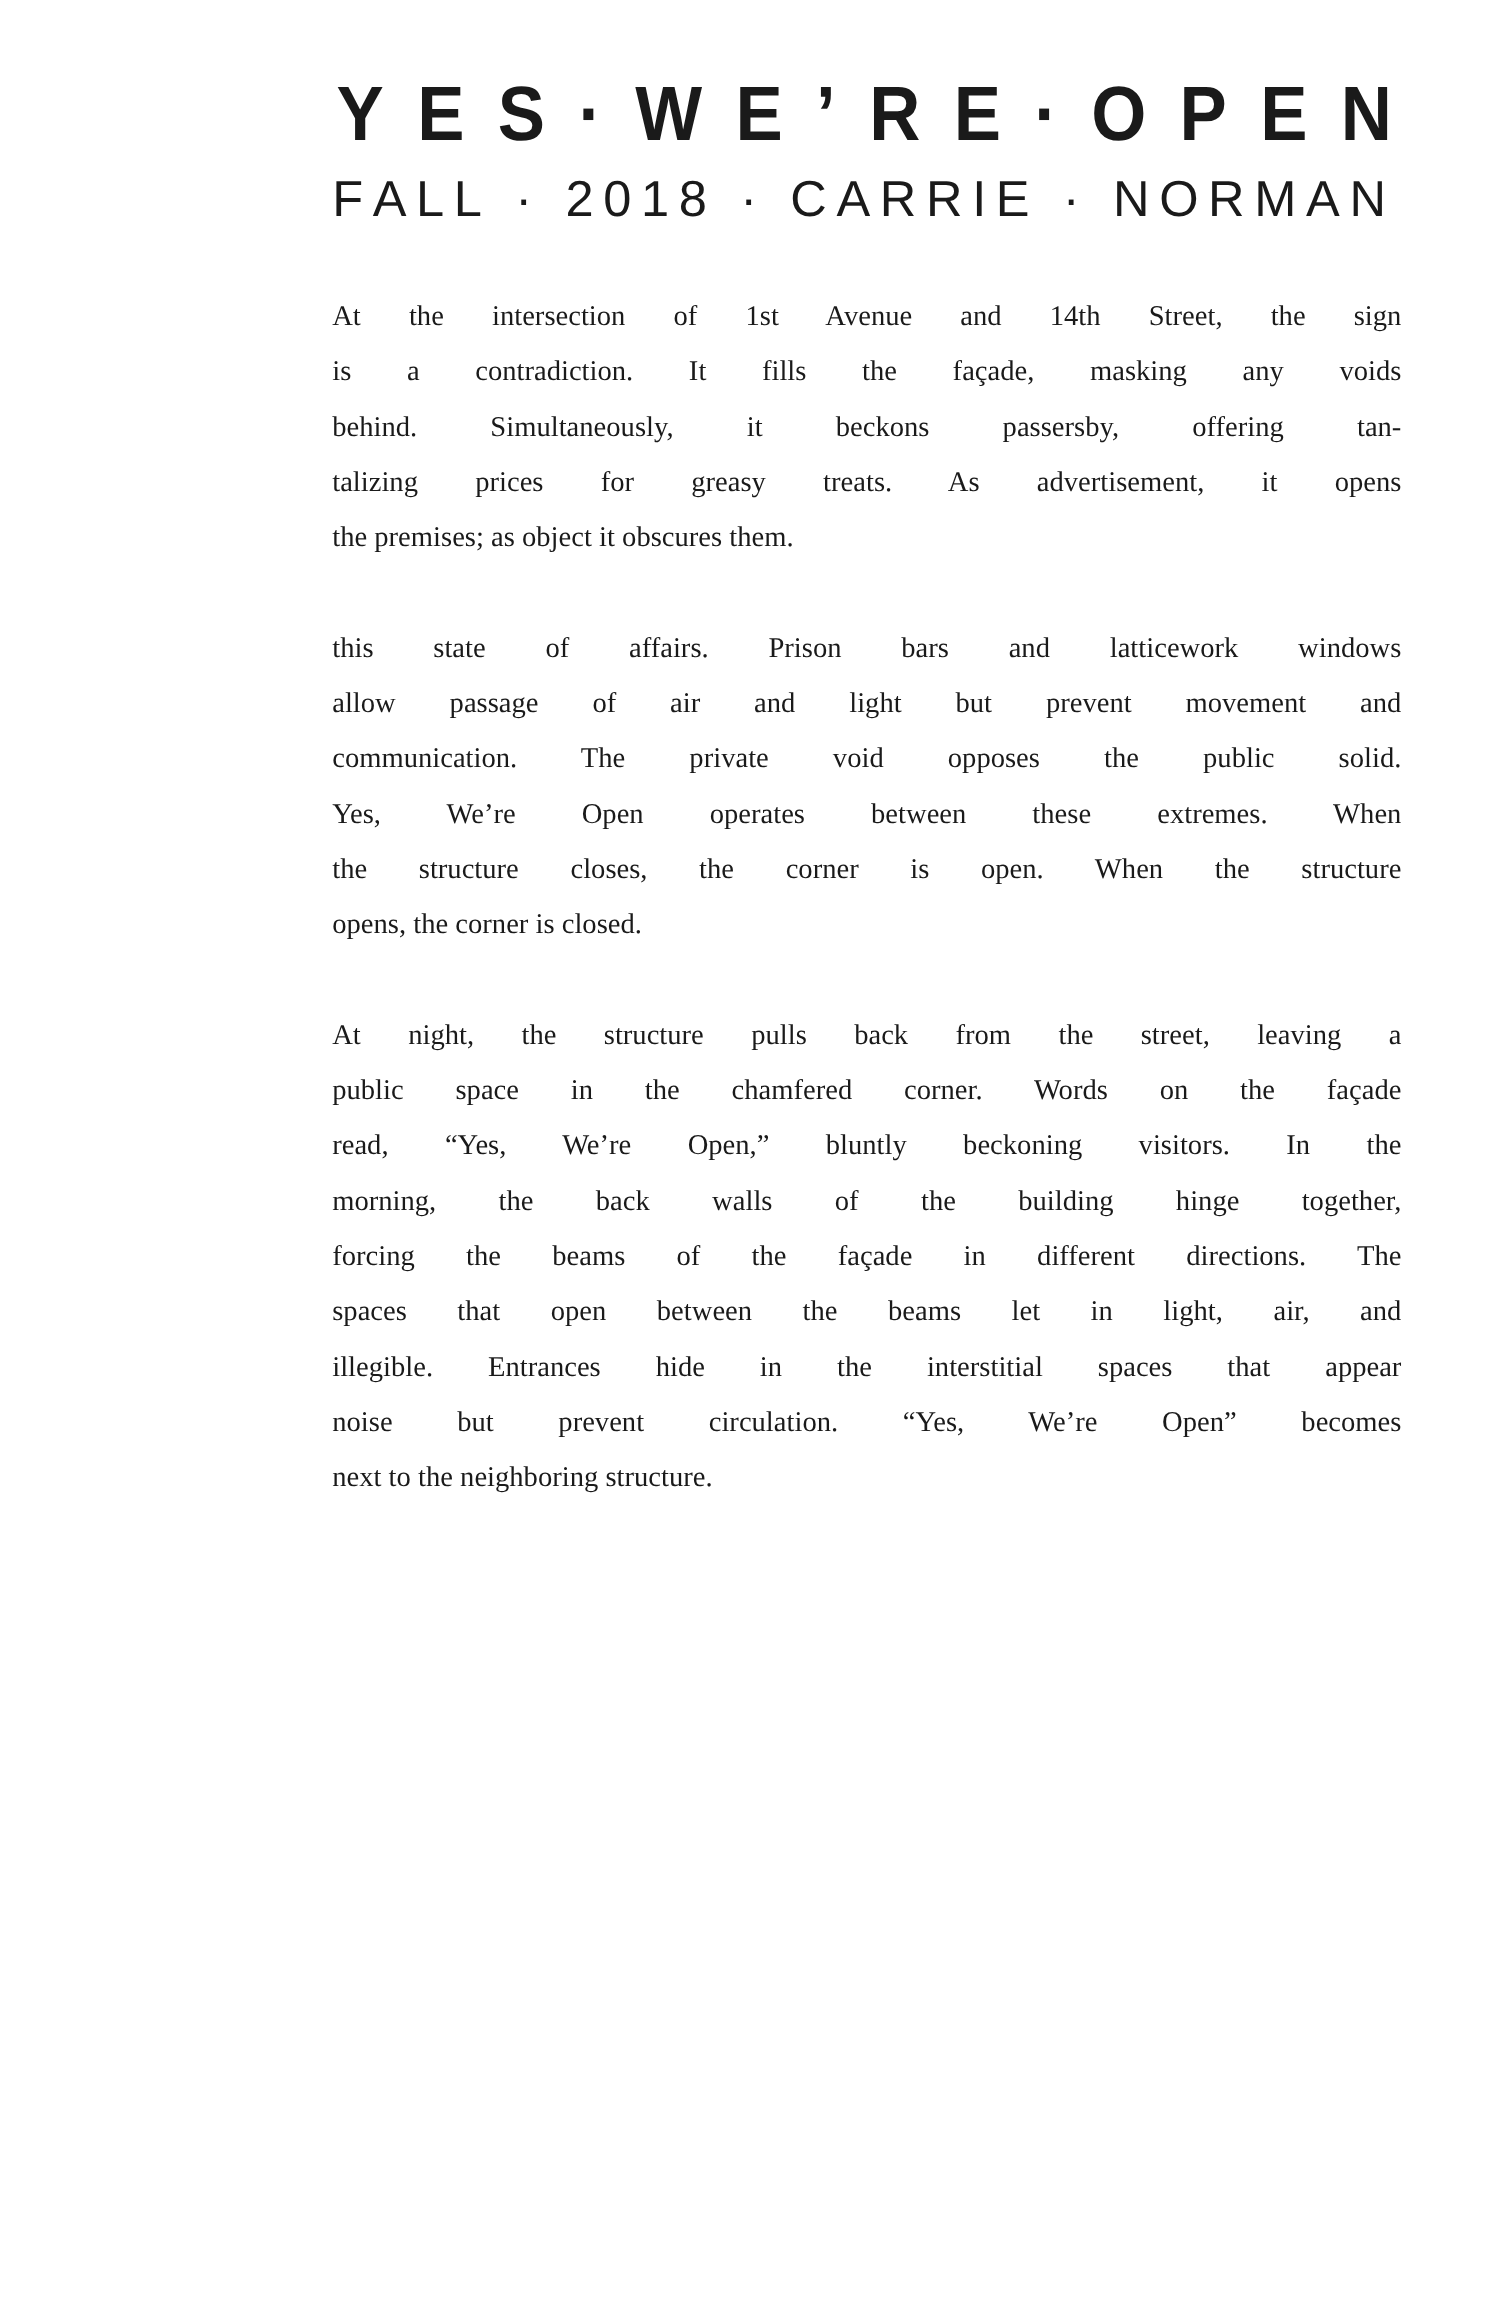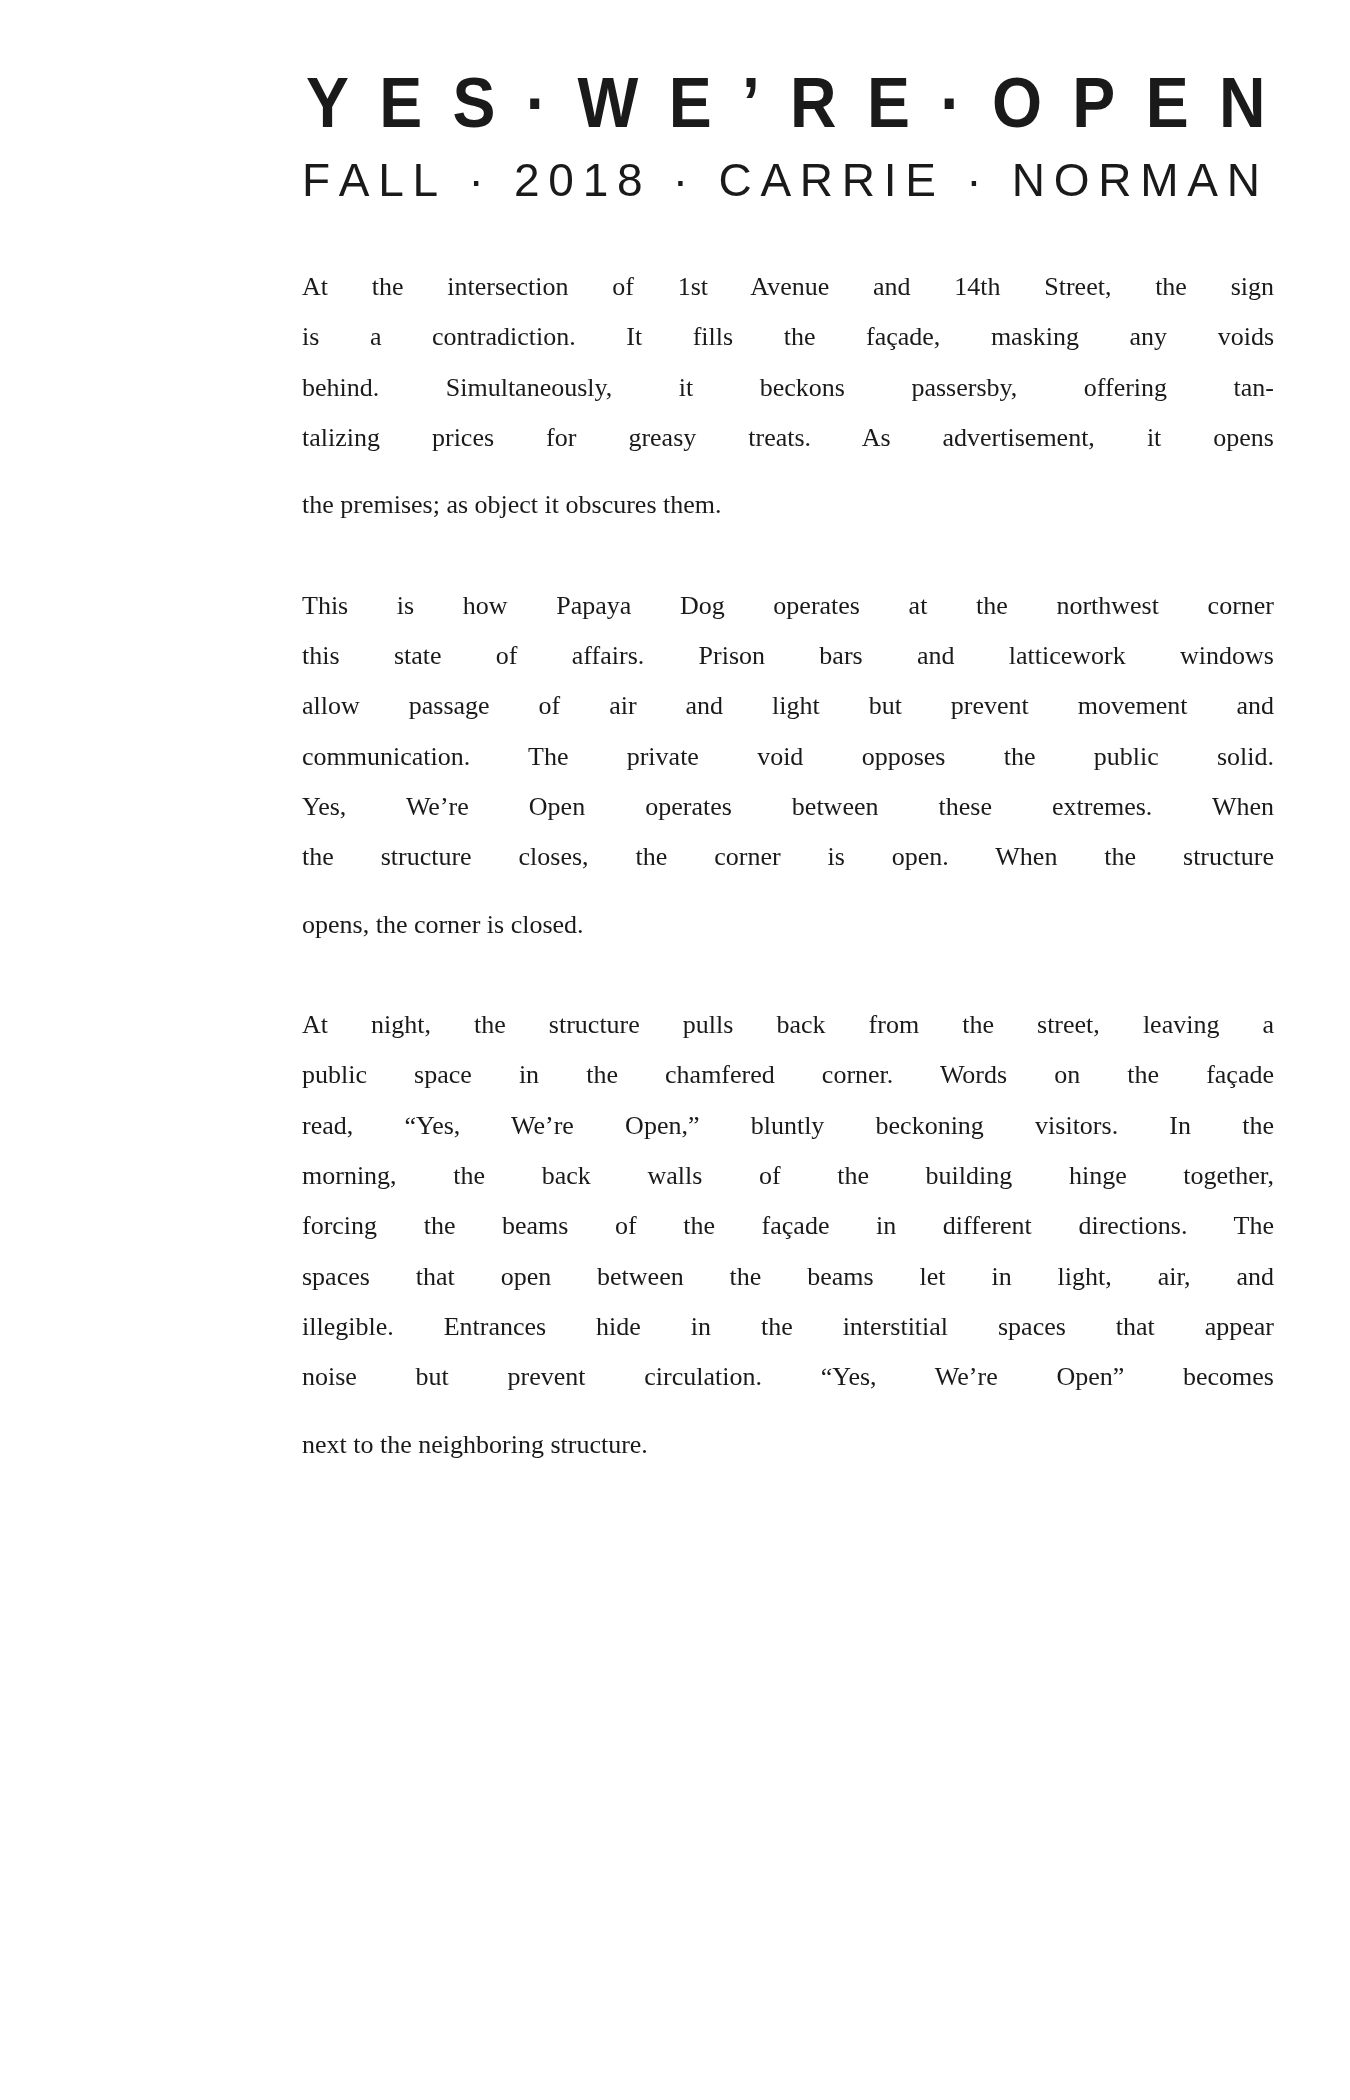--- a/index.html
+++ b/index.html
@@ -66,21 +66,20 @@
     height: 50.3px;
     line-height: 50.3px;
     white-space: nowrap;
     text-align: justify;
     text-align-last: justify;
     overflow: visible;
   }
   .line.last {
     text-align: center;
     text-align-last: left;
-    margin-top: 17px;
   }
   .gap { height: 50.3px; }
 </style>
 </head>
 <body>
 
 <div class="page">
 
   <div class="spread title"><span class="ch">Y</span><span class="ch">E</span><span class="ch">S</span><span class="ch">·</span><span class="ch">W</span><span class="ch">E</span><span class="ch">’</span><span class="ch">R</span><span class="ch">E</span><span class="ch">·</span><span class="ch">O</span><span class="ch">P</span><span class="ch">E</span><span class="ch">N</span></div>
   <div class="spread subtitle"><span class="ch">F</span><span class="ch">A</span><span class="ch">L</span><span class="ch">L</span><span class="ch">&nbsp;</span><span class="ch">·</span><span class="ch">&nbsp;</span><span class="ch">2</span><span class="ch">0</span><span class="ch">1</span><span class="ch">8</span><span class="ch">&nbsp;</span><span class="ch">·</span><span class="ch">&nbsp;</span><span class="ch">C</span><span class="ch">A</span><span class="ch">R</span><span class="ch">R</span><span class="ch">I</span><span class="ch">E</span><span class="ch">&nbsp;</span><span class="ch">·</span><span class="ch">&nbsp;</span><span class="ch">N</span><span class="ch">O</span><span class="ch">R</span><span class="ch">M</span><span class="ch">A</span><span class="ch">N</span></div>
@@ -91,21 +90,20 @@
       <span class="line">At the intersection of 1st Avenue and 14th Street, the sign</span>
       <span class="line">is a contradiction. It fills the façade, masking any voids</span>
       <span class="line">behind. Simultaneously, it beckons passersby, offering tan-</span>
       <span class="line">talizing prices for greasy treats. As advertisement, it opens</span>
       <span class="line last">the premises; as object it obscures them.</span>
     </div>
 
     <div class="gap"></div>
 
     <div class="para">
-      <span class="line">This is how Papaya Dog operates at the northwest corner</span>
       <span class="line">this state of affairs. Prison bars and latticework windows</span>
       <span class="line">allow passage of air and light but prevent movement and</span>
       <span class="line">communication. The private void opposes the public solid.</span>
       <span class="line">Yes, We’re Open operates between these extremes. When</span>
       <span class="line">the structure closes, the corner is open. When the structure</span>
       <span class="line last">opens, the corner is closed.</span>
     </div>
 
     <div class="gap"></div>
 

